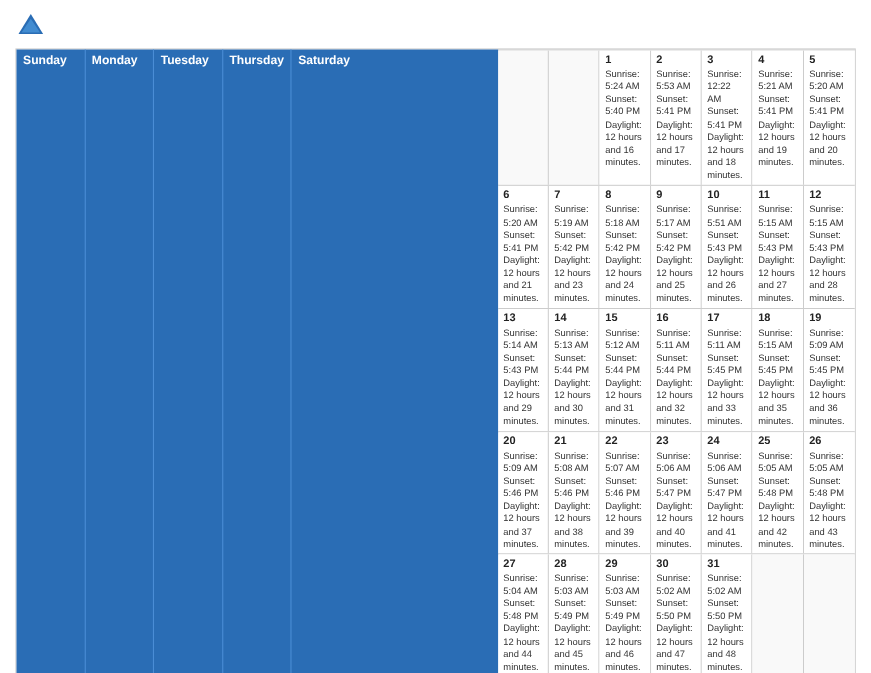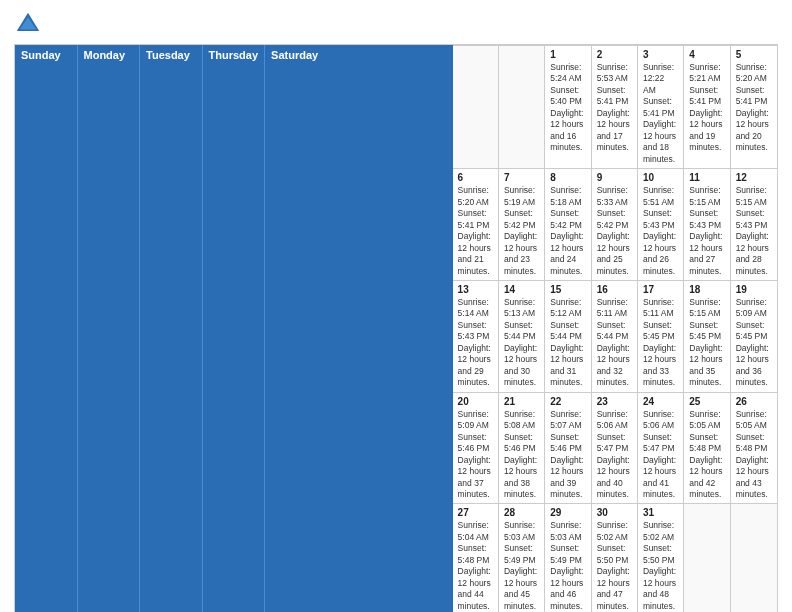--- a/index.html
+++ b/index.html
@@ -196,21 +196,21 @@
           </div>
           <div class="cal-cell">
             <div class="day-num">8</div>
             <div class="cell-line">Sunrise: 5:18 AM</div>
             <div class="cell-line">Sunset: 5:42 PM</div>
             <div class="cell-line">Daylight: 12 hours</div>
             <div class="cell-line">and 24 minutes.</div>
           </div>
           <div class="cal-cell">
             <div class="day-num">9</div>
-            <div class="cell-line">Sunrise: 5:33 AM</div>
+            <div class="cell-line">Sunrise: 5:17 AM</div>
             <div class="cell-line">Sunset: 5:42 PM</div>
             <div class="cell-line">Daylight: 12 hours</div>
             <div class="cell-line">and 25 minutes.</div>
           </div>
           <div class="cal-cell">
             <div class="day-num">10</div>
             <div class="cell-line">Sunrise: 5:51 AM</div>
             <div class="cell-line">Sunset: 5:43 PM</div>
             <div class="cell-line">Daylight: 12 hours</div>
             <div class="cell-line">and 26 minutes.</div>

